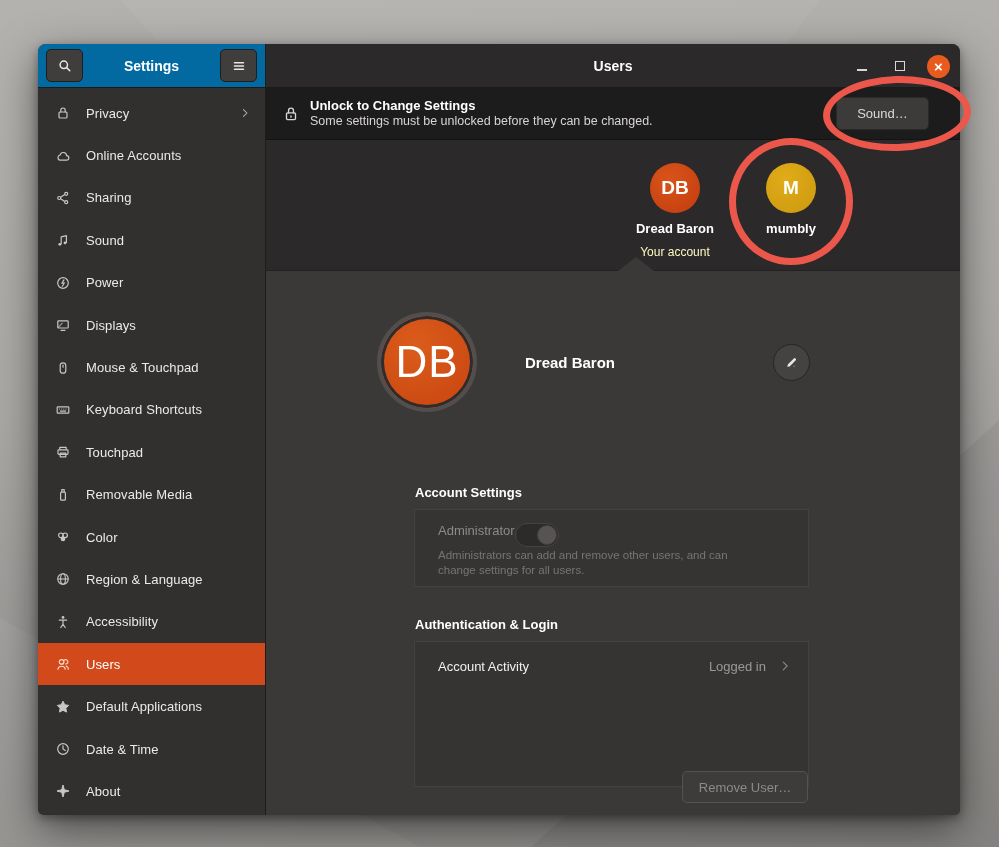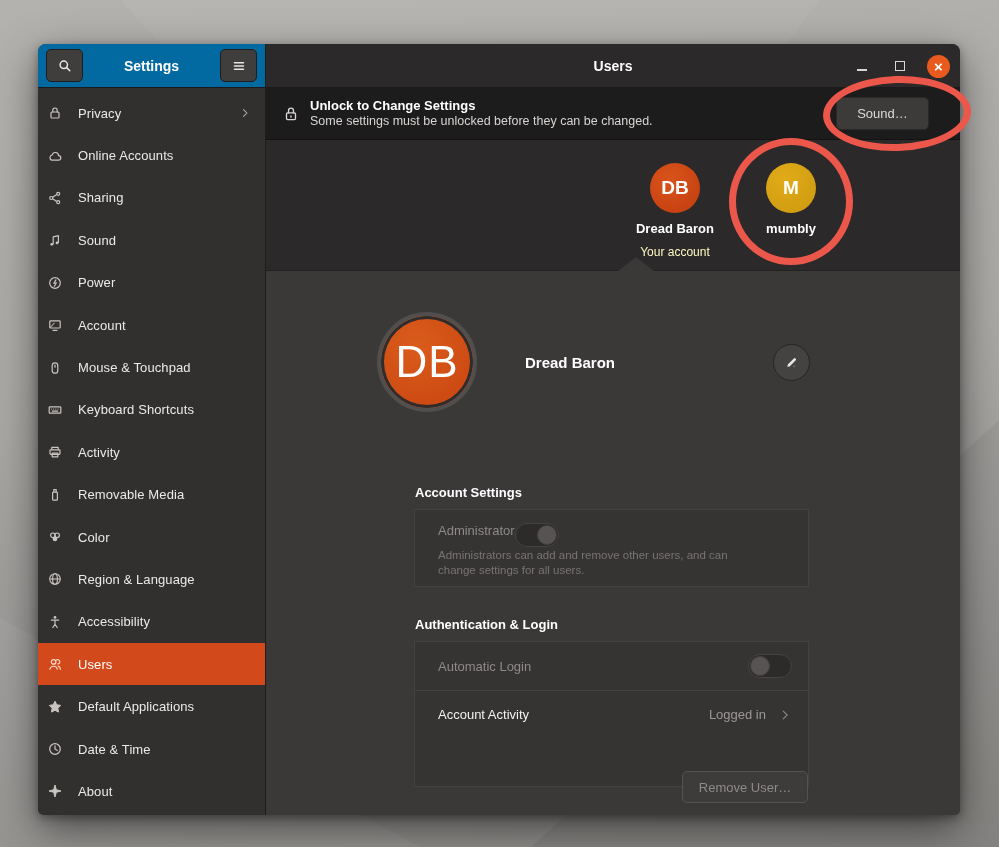--- a/index.html
+++ b/index.html
@@ -35,21 +35,21 @@
     display:flex; align-items:center; padding:0 8px; flex:none;
   }
   .icon-btn {
     width:37px; height:33px; background:#403d3d; border:1px solid #1f1d1d;
     border-radius:5px; display:flex; align-items:center; justify-content:center;
     color:#e8e6e4; cursor:pointer; flex:none;
   }
   .sidebar-title { flex:1; text-align:center; font-weight:bold; font-size:14px; color:#fff; }
   .sidebar-list { flex:1; padding-top:4px; }
   .nav-item {
-    height:42.4px; display:flex; align-items:center; padding:0 14px 0 2px;
+    height:42.4px; display:flex; align-items:center; padding:0 14px 0 10px;
     color:#eceae8; cursor:pointer;
   }
   .nav-item .ic { width:30px; display:flex; justify-content:center; color:#c9c5c2; flex:none; }
   .nav-item .ic svg { stroke:#c9c5c2; }
   .nav-item .lbl { flex:1; padding-left:8px; letter-spacing:.1px; }
   .nav-item .chev { color:#aeaaa7; flex:none; }
   .nav-item.sel { background:#d2491b; color:#fff; }
   .nav-item.sel .ic svg { stroke:#ffd9c9; }
   .ic .fillme { fill:#c9c5c2; }
 
@@ -238,21 +238,21 @@
       </div>
 
       <div class="nav-item">
         <span class="ic">
             <svg width="16" height="16" viewBox="0 0 16 16" fill="none" stroke-width="1.2" stroke-linecap="round">
               <rect x="2.8" y="3.8" width="10.4" height="7.2" rx="0.8"></rect>
               <path d="M6 13.3h4"></path>
               <path d="M3.4 10.4l3.8-4.2" opacity=".7"></path>
             </svg>
           </span>
-        <span class="lbl">Account</span>
+        <span class="lbl">Displays</span>
       </div>
 
       <div class="nav-item">
         <span class="ic">
             <svg width="16" height="16" viewBox="0 0 16 16" fill="none" stroke-width="1.2" stroke-linecap="round">
               <rect x="5.2" y="2.8" width="5.6" height="10.4" rx="2.8"></rect>
               <path d="M8 5v2.2"></path>
             </svg>
           </span>
         <span class="lbl">Mouse &amp; Touchpad</span>
@@ -269,21 +269,21 @@
       </div>
 
       <div class="nav-item">
         <span class="ic">
             <svg width="16" height="16" viewBox="0 0 16 16" fill="none" stroke-width="1.2" stroke-linejoin="round">
               <path d="M4.8 5.8V3.4h6.4v2.4"></path>
               <rect x="3" y="5.8" width="10" height="4.6" rx="0.8"></rect>
               <rect x="5.2" y="9.2" width="5.6" height="3.6"></rect>
             </svg>
           </span>
-        <span class="lbl">Activity</span>
+        <span class="lbl">Touchpad</span>
       </div>
 
       <div class="nav-item">
         <span class="ic">
             <svg width="16" height="16" viewBox="0 0 16 16" fill="none" stroke-width="1.2" stroke-linejoin="round">
               <rect x="5.6" y="5.2" width="4.8" height="8" rx="0.9"></rect>
               <path d="M6.8 5.2V2.6h2.4v2.6"></path>
             </svg>
           </span>
         <span class="lbl">Removable Media</span>
@@ -427,26 +427,20 @@
           <div class="toggle on">
               <div class="knob"></div>
             </div>
         </div>
         <div class="admin-desc">Administrators can add and remove other users, and can change settings for all users.</div>
       </div>
 
       <div class="sect-h auth">Authentication &amp; Login</div>
       <div class="card c2">
         <div class="row">
-          <span class="rlbl dim">Automatic Login</span>
-          <div class="toggle off">
-              <div class="knob"></div>
-            </div>
-        </div>
-        <div class="row">
           <span class="rlbl lit">Account Activity</span>
           <span class="rval">Logged in</span>
           <span class="rchev">
               <svg width="14" height="14" viewBox="0 0 16 16" fill="none" stroke="currentColor" stroke-width="1.3" stroke-linecap="round">
                 <path d="M6 3.5L10.5 8 6 12.5"></path>
               </svg>
             </span>
         </div>
       </div>
 

